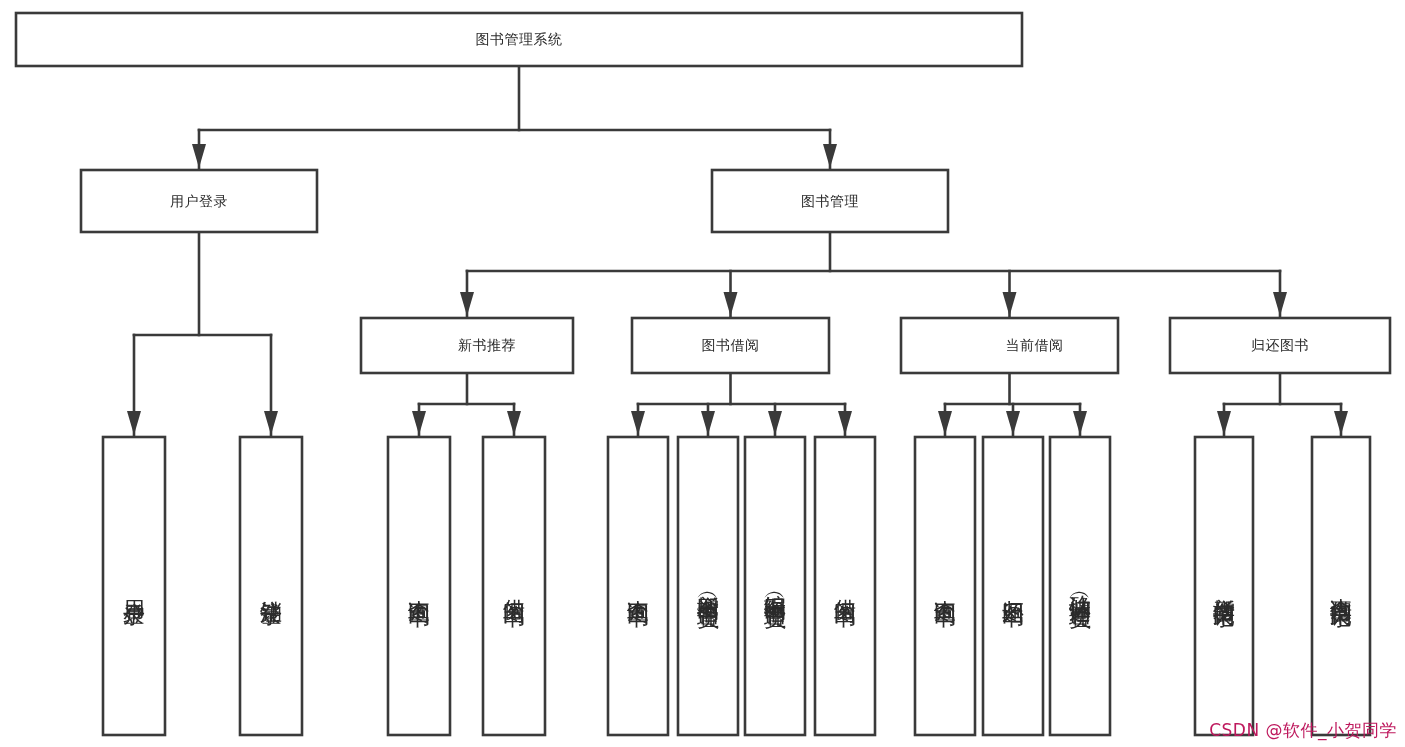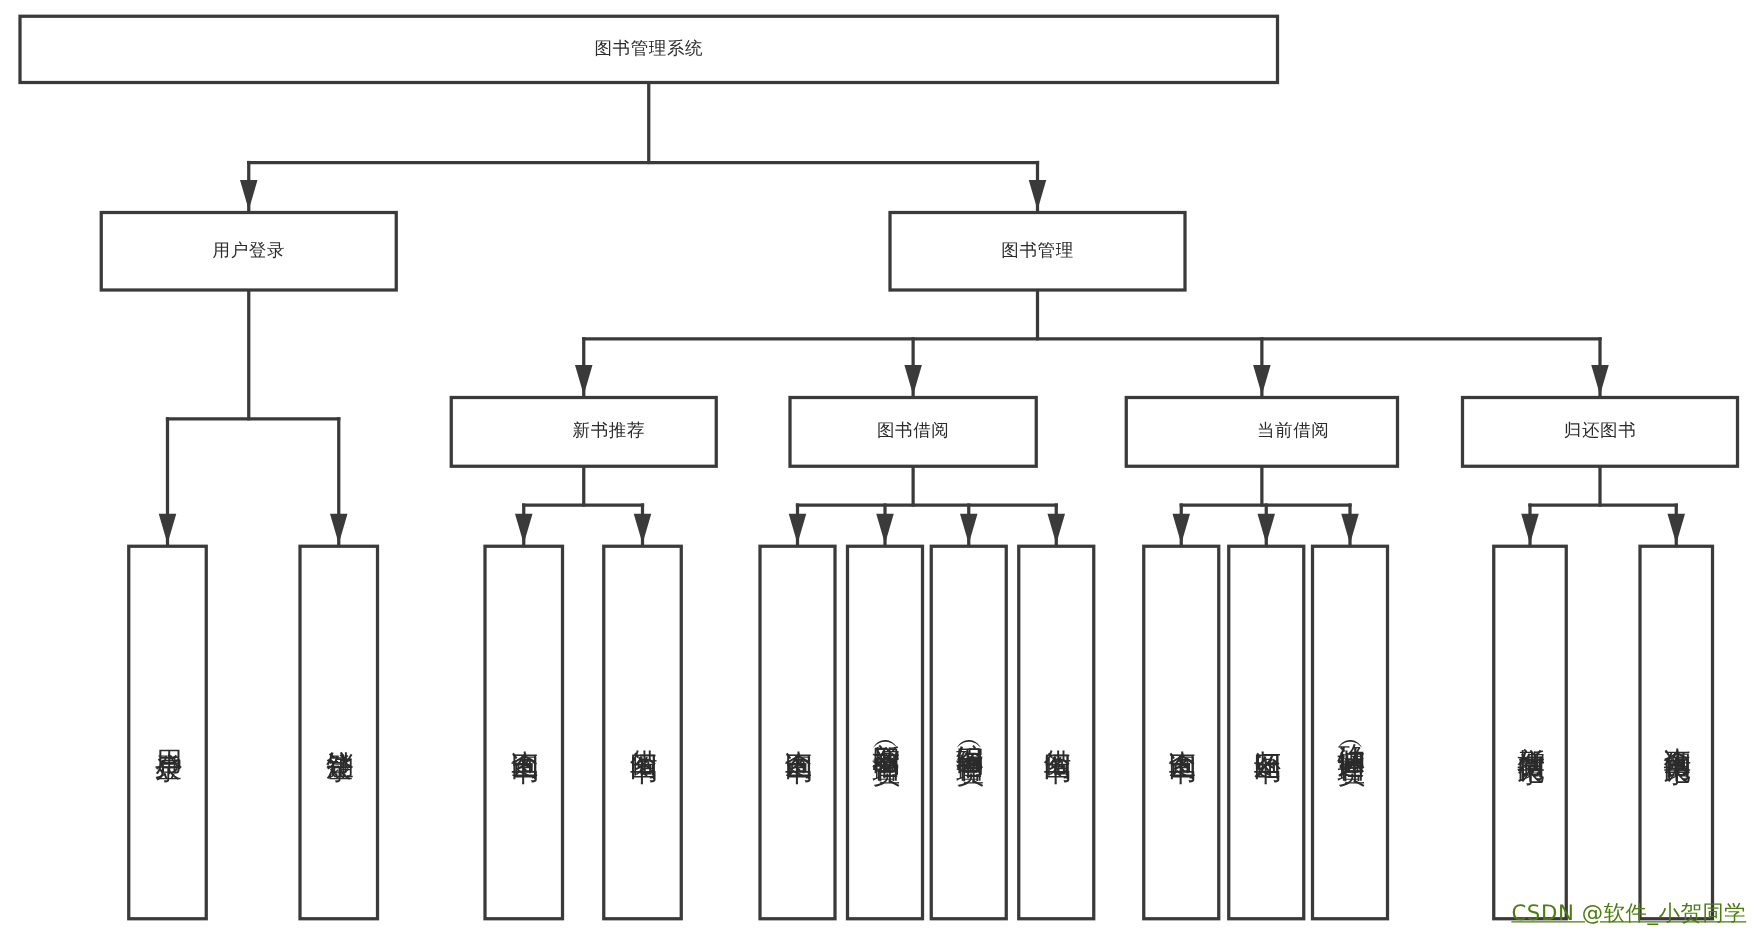--- a/index.html
+++ b/index.html
@@ -59,25 +59,24 @@
     text-orientation: upright;
     font-size: 22px;
     line-height: 1.45;
     letter-spacing: 2px;
   }
   #watermark {
     position: absolute;
     right: 8px;
     bottom: 5px;
     font-size: 17px;
-    color: #4d7c0f;
+    color: #be185d;
     letter-spacing: 0.5px;
     white-space: nowrap;
     font-family: "DejaVu Sans", "Liberation Sans", sans-serif;
-    text-decoration: underline;
   }
 </style>
 </head>
 <body>
 
 <div id="diagram-root">
 
   <svg id="diagram-svg" viewBox="0 0 1405 747">
     <g id="connector-layer">
         <line x1="519" y1="66" x2="519" y2="130" class="connector"></line>

